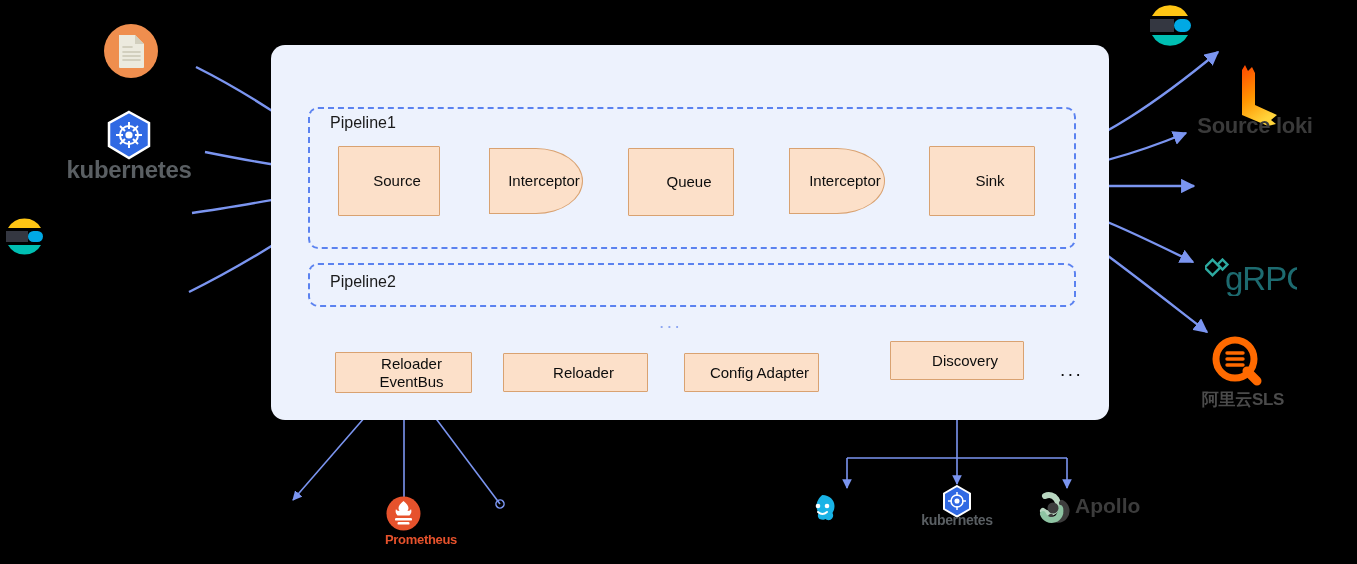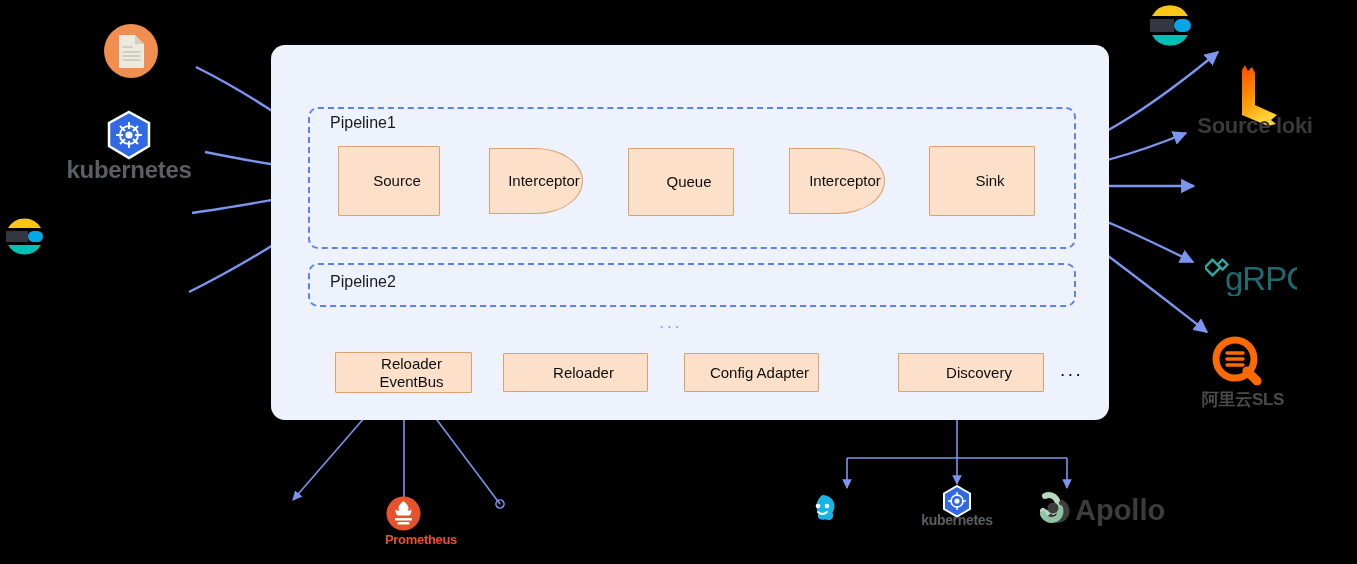--- a/index.html
+++ b/index.html
@@ -25,21 +25,21 @@
 
   #node-source{left:338px;top:146px;width:102px;height:70px;}
   #node-int1{left:489px;top:148px;width:94px;height:66px;}
   #node-queue{left:628px;top:148px;width:106px;height:68px;}
   #node-int2{left:789px;top:148px;width:96px;height:66px;}
   #node-sink{left:929px;top:146px;width:106px;height:70px;}
 
   #node-monitor{left:335px;top:352px;width:137px;height:41px;}
   #node-reloader{left:503px;top:353px;width:145px;height:39px;}
   #node-config{left:684px;top:353px;width:135px;height:39px;}
-  #node-discovery{left:890px;top:353px;width:146px;height:39px;margin-left:8px;}
+  #node-discovery{left:890px;top:341px;width:134px;height:39px;}
 
   .ellipsis{position:absolute;font-size:19px;letter-spacing:2.5px;line-height:1;}
   #ellipsis-mid{left:659px;top:312px;color:#8ea7f2;}
   #ellipsis-right{left:1060px;top:360px;color:#111;}
 
   .logo{position:absolute;}
   .logo-cap{position:absolute;white-space:nowrap;text-align:center;
             font-weight:bold;letter-spacing:-0.3px;}
 
   
@@ -56,21 +56,21 @@
   #logo-sls{left:1212px;top:336px;width:52px;height:52px;}
   #cap-sls{left:1178px;top:388px;width:130px;font-size:17px;color:#4b4b4b;}
 
   
   #logo-prometheus{left:386px;top:496px;width:35px;height:35px;}
   #cap-prometheus{left:360px;top:532px;width:122px;font-size:13px;color:#e6522c;}
   #logo-zk{left:806px;top:492px;width:33px;height:33px;}
   #logo-k8s-bot{left:940px;top:485px;width:34px;height:34px;}
   #cap-k8s-bot{left:906px;top:512px;width:102px;font-size:14px;color:#5a5f63;}
   #logo-apollo{left:1031px;top:487px;width:42px;height:42px;}
-  #cap-apollo{left:1075px;top:494px;width:90px;font-size:29px;color:#3c3c3c;text-align:left;letter-spacing:0;}
+  #cap-apollo{left:1075px;top:494px;width:90px;font-size:21px;color:#3c3c3c;text-align:left;letter-spacing:0;}
 </style>
 </head>
 <body>
 
 <div id="stage">
 
   <svg id="svg-layer" viewBox="0 0 1357 564" xmlns="http://www.w3.org/2000/svg">
     <defs>
       <marker id="mk-blue" viewBox="0 0 10 10" refX="9" refY="5" markerWidth="6" markerHeight="6" orient="auto-start-reverse">
         <path d="M0,0 L10,5 L0,10 z" fill="#7b95f0"></path>

